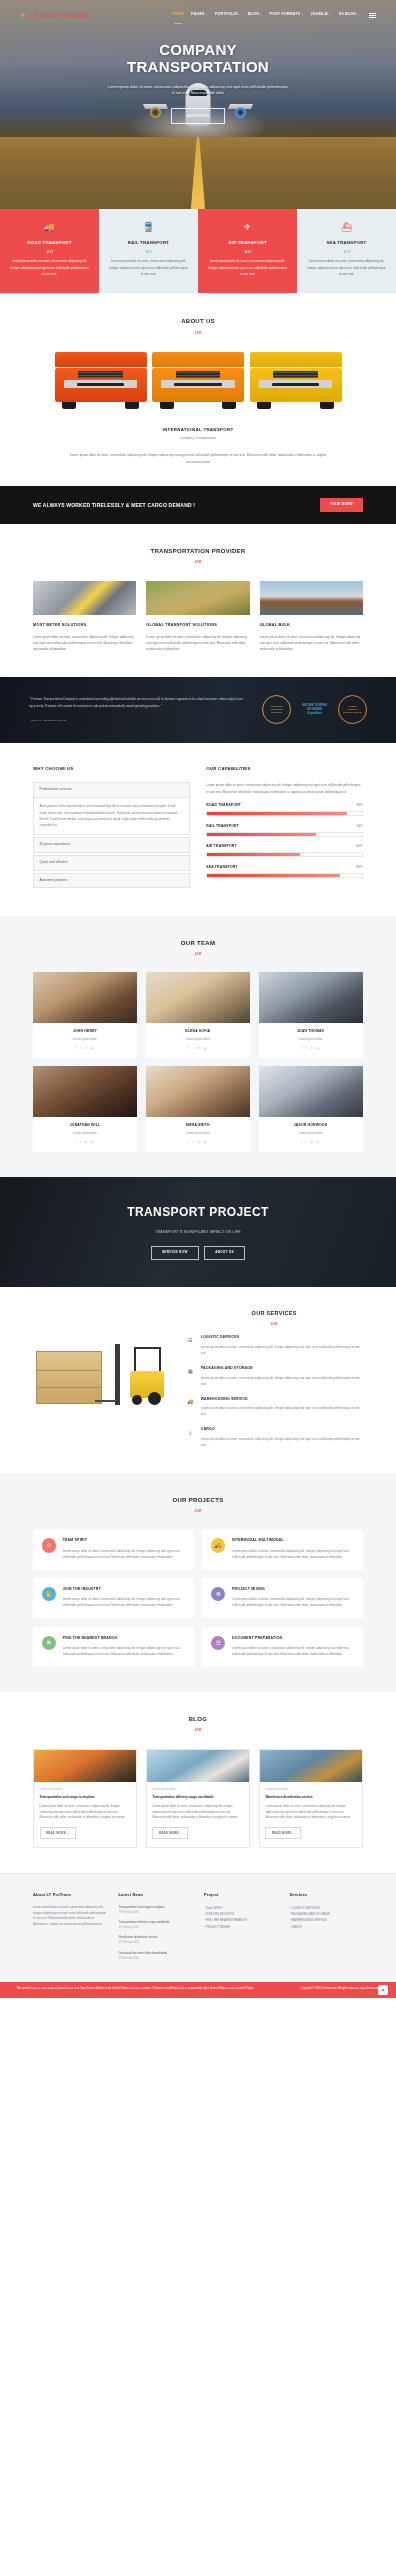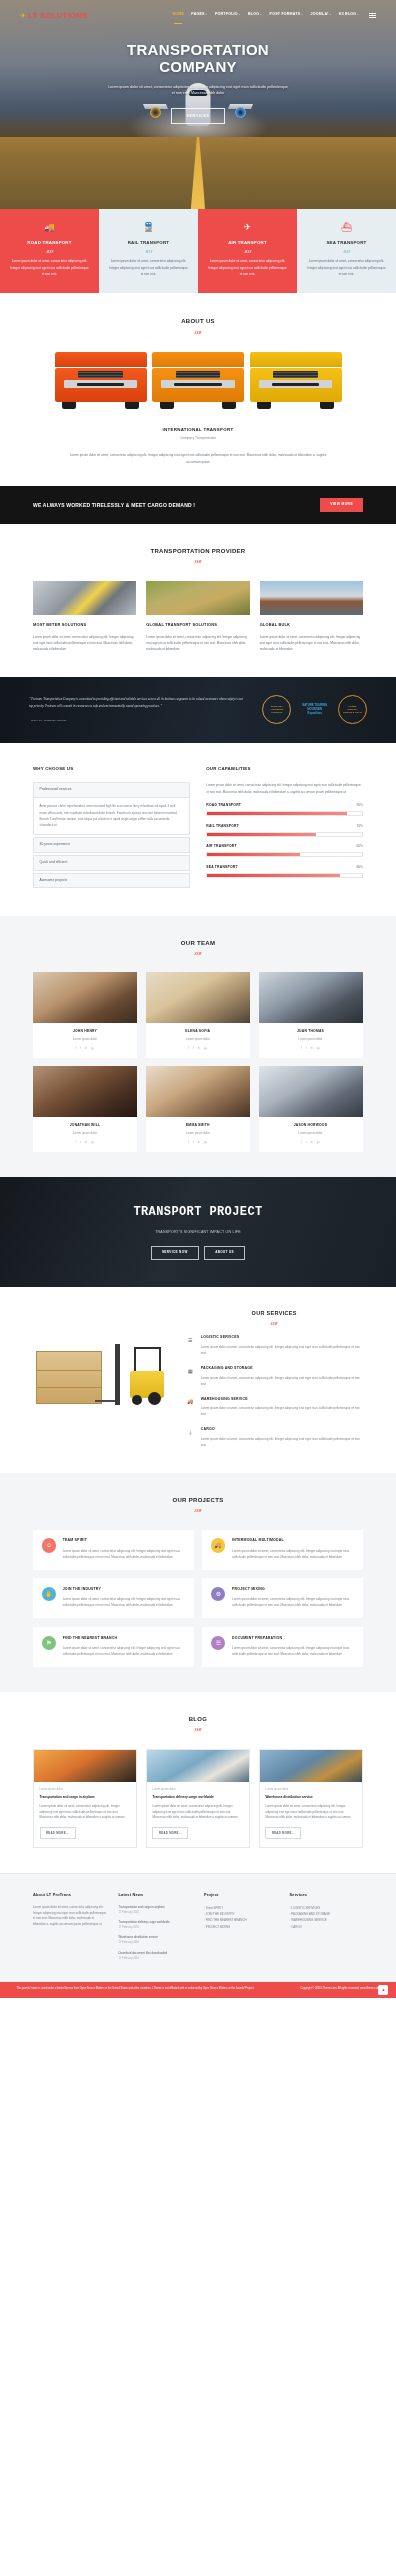--- a/index.html
+++ b/index.html
@@ -244,21 +244,21 @@
   .member-role { font-size:2.9px; color:#8d949b; margin-top:2.2px; }
   .member-social { display:flex; justify-content:center; gap:3.9px; margin-top:4.4px; }
   .member-social span { font-size:3px; color:#aeb5bb; cursor:pointer; }
 
   
   .project-band {
     background:linear-gradient(110deg,#15191e,#232b33 45%,#1a2027);
     padding:25px 0 27.5px; text-align:center;
   }
   .project-band h2 {
-    color:#fff; font-size:12px; font-weight:bold; letter-spacing:0.4px; text-transform:uppercase;font-family:Liberation Mono, monospace;
+    color:#fff; font-size:12px; font-weight:bold; letter-spacing:0.4px; text-transform:uppercase;
   }
   .project-band p { color:#c6ccd2; font-size:3.6px; margin-top:6.6px; letter-spacing:0.2px; text-transform:uppercase; }
   .pb-btns { margin-top:11px; display:flex; justify-content:center; gap:5.5px; }
   .pb-btn {
     border:0.6px solid rgba(255,255,255,.7); color:#fff; font-size:3px; font-weight:bold;
     letter-spacing:0.4px; padding:3.3px 10px; text-transform:uppercase; cursor:pointer;
   }
 
   
   .services { padding:22px 0 25px; background:#fff; display:flex; gap:14.3px; align-items:flex-start; }
@@ -382,22 +382,22 @@
       <div class="burger">
           <span></span>
           <span></span>
           <span></span>
         </div>
     </div>
   </div>
 
   <div class="hero-body">
     <div class="hero-title">
+      <div>COMPANY</div>
       <div>TRANSPORTATION</div>
-      <div>COMPANY</div>
     </div>
     <div class="hero-sub">Lorem ipsum dolor sit amet, consectetur adipiscing elit. Integer adipiscing erat eget risus sollicitudin pellentesque et non erat. Maecenas nibh dolor</div>
     <div class="hero-btn">SERVICES</div>
   </div>
 </div>
 
 <div class="svc-row">
   <div class="svc red">
     <span class="svc-ico">🚚</span>
     <div class="svc-title">ROAD TRANSPORT</div>

